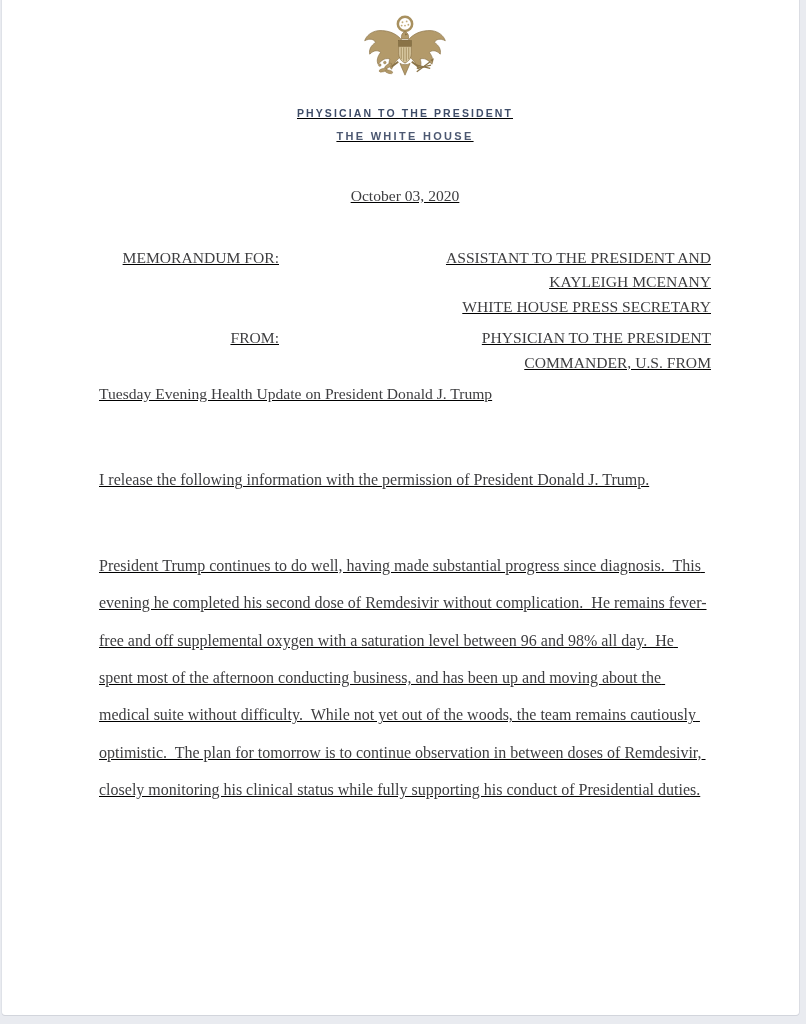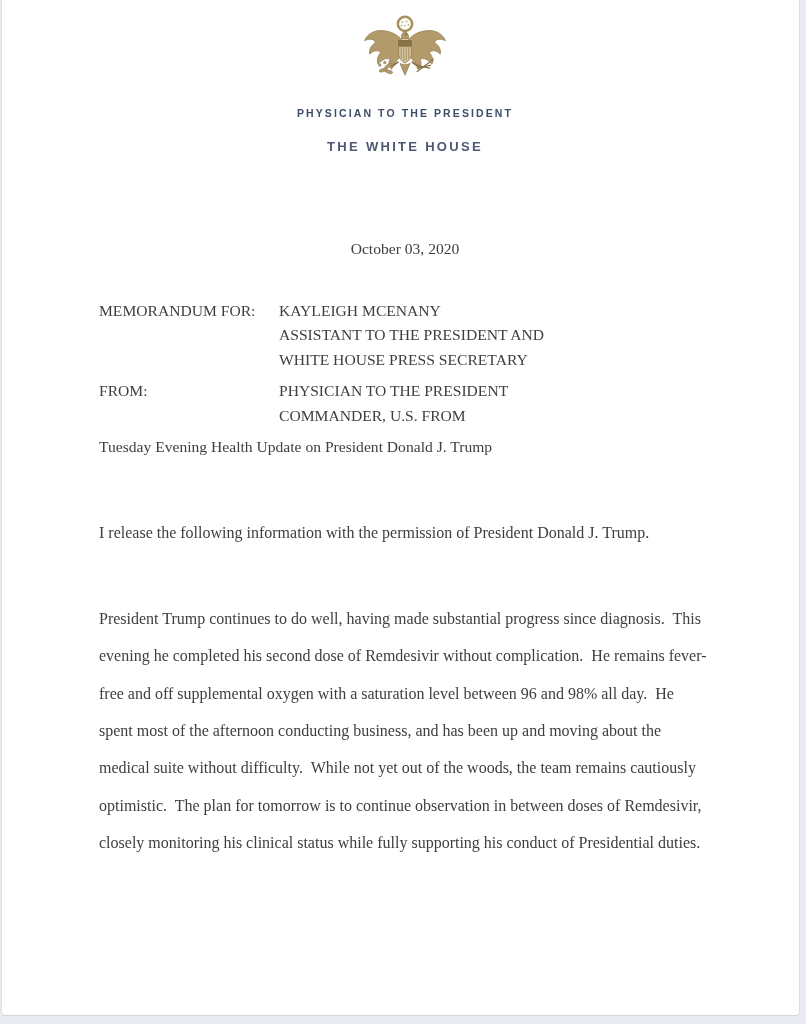--- a/index.html
+++ b/index.html
@@ -10,57 +10,59 @@
     font-family: "Liberation Serif", serif;
     overflow: hidden;
   }
   .page {
     position: absolute;
     top: 0; left: 2px; right: 7px; bottom: 9px;
     background: var(--page-background, #ffffff);
     border-radius: 0 0 3px 3px;
     box-shadow: 0 1px 0 rgba(120,125,140,.20), 1px 0 0 rgba(120,125,140,.12), -1px 0 0 rgba(120,125,140,.08);
     overflow: hidden;
+    text-decoration: underline;
   }
   .content { padding: 0 88px 0 97px; }
 
   
   .letterhead { text-align: center; padding-top: 13px; }
   .seal { display: inline-block; line-height: 0; }
   .lh-title {
     margin-top: 6px;
     font-family: "Liberation Sans", sans-serif;
     font-weight: bold;
     font-size: 10.5px;
     letter-spacing: 2.1px;
     color: var(--letterhead-text, #3f4d68);
   }
   .lh-sub {
-    margin-top: 20px;
+    margin-top: 11px;
     font-family: "Liberation Sans", sans-serif;
     font-weight: bold;
-    font-size: 13px;
+    font-size: 11px;
     letter-spacing: 2.3px;
     color: #4c5871;
   }
 
   
   .date-line {
-    margin-top: 86px;
+    margin-top: 45px;
     text-align: center;
     font-size: 15.6px;
     color: var(--body-text, #3e3e40);
   }
 
   
   .memo { margin-top: 41px; }
   .memo-row {
     display: grid;
     grid-template-columns: 180px 1fr;
     margin-bottom: 7px;
+    text-align: right;
   }
   .memo-row .label,
   .memo-row .lines div {
     font-size: 15.6px;
     line-height: 24.4px;
     color: var(--body-text, #3e3e40);
     white-space: nowrap;
   }
 
   
@@ -141,22 +143,22 @@
       <div class="lh-title">PHYSICIAN TO THE PRESIDENT</div>
       <div class="lh-sub">THE WHITE HOUSE</div>
     </header>
 
     <div class="date-line">October 03, 2020</div>
 
     <div class="memo">
       <div class="memo-row">
         <div class="label">MEMORANDUM FOR:</div>
         <div class="lines">
+          <div>ASSISTANT TO THE PRESIDENT AND</div>
           <div>KAYLEIGH MCENANY</div>
-          <div>ASSISTANT TO THE PRESIDENT AND</div>
           <div>WHITE HOUSE PRESS SECRETARY</div>
         </div>
       </div>
       <div class="memo-row">
         <div class="label">FROM:</div>
         <div class="lines">
           <div>PHYSICIAN TO THE PRESIDENT</div>
           <div>COMMANDER, U.S. FROM</div>
         </div>
       </div>

